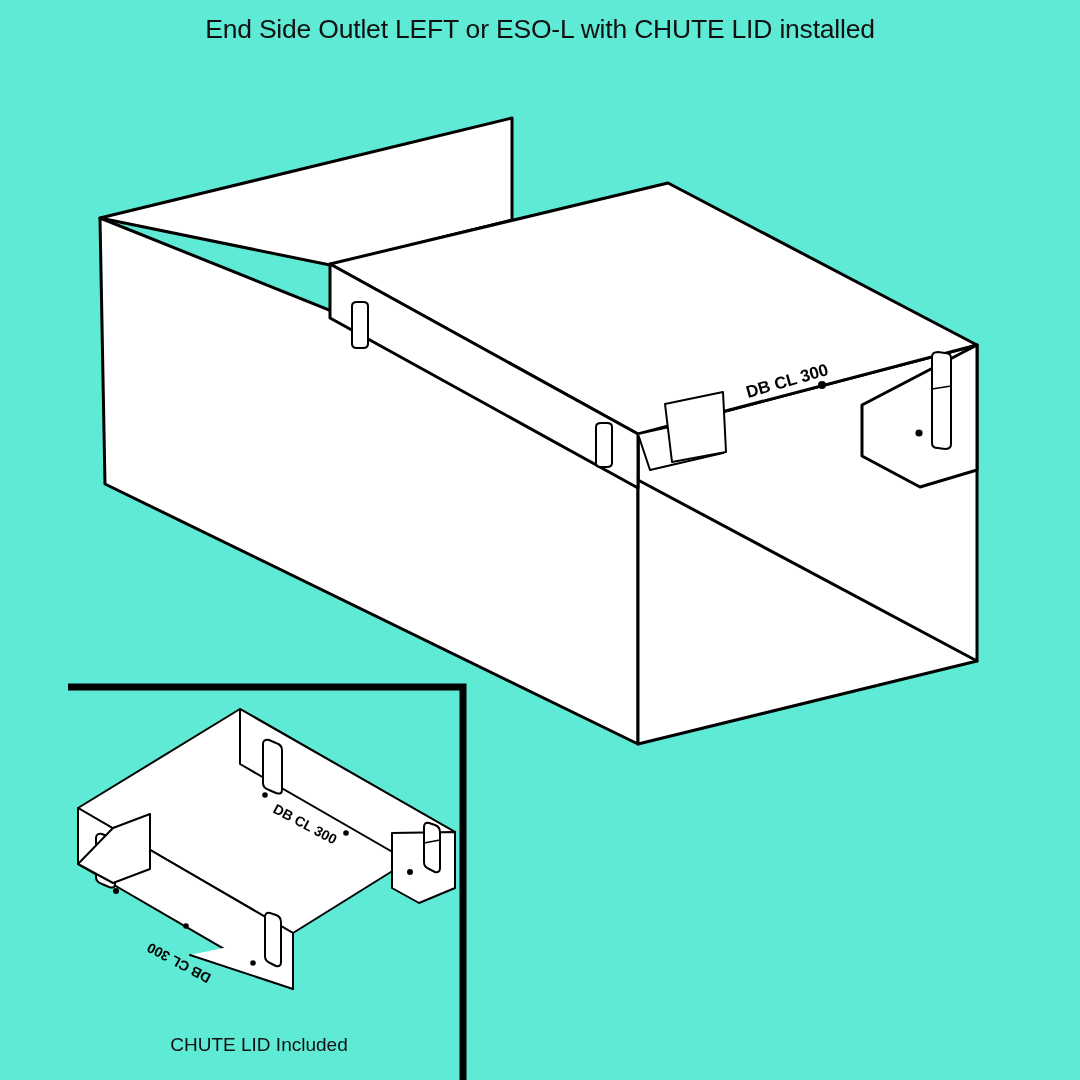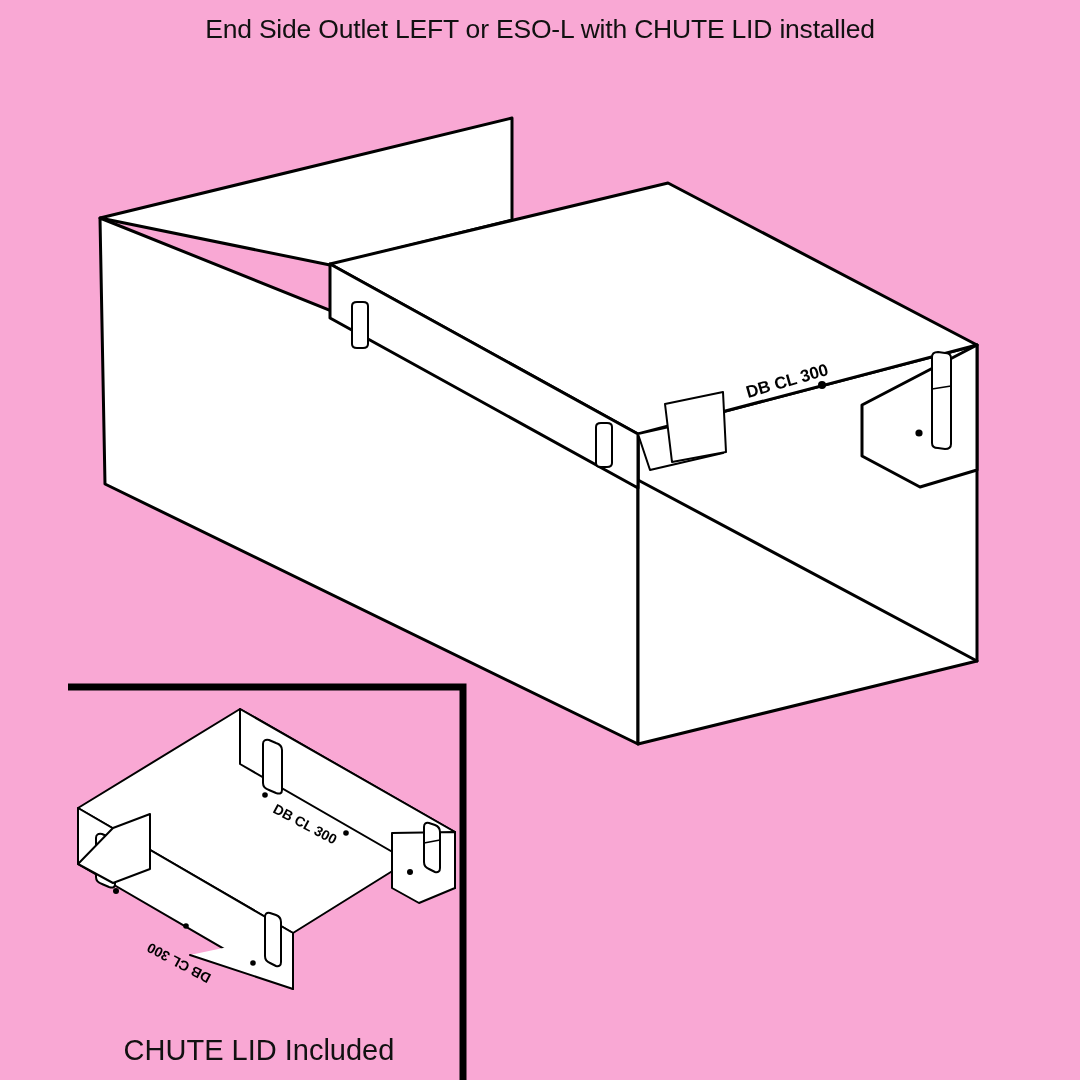--- a/index.html
+++ b/index.html
@@ -12,40 +12,40 @@
     height: 1080px;
     font-family: "Liberation Sans", sans-serif;
     color: #000000;
     overflow: hidden;
     position: relative;
   }
   #page {
     position: relative;
     width: 1080px;
     height: 1080px;
-    background: #f9a8d4;
+    background: #5eead4;
   }
   .title {
     position: absolute;
     left: 0;
     top: 14px;
     width: 1080px;
     text-align: center;
     font-size: 26.5px;
     letter-spacing: -0.2px;
     color: #111111;
     white-space: nowrap;
   }
   .caption {
     position: absolute;
     left: 68px;
     top: 1034px;
     width: 382px;
     text-align: center;
-    font-size: 29px;
+    font-size: 19px;
     color: #111111;
     white-space: nowrap;
   }
   svg.canvas {
     position: absolute;
     left: 0;
     top: 0;
     width: 1080px;
     height: 1080px;
   }

